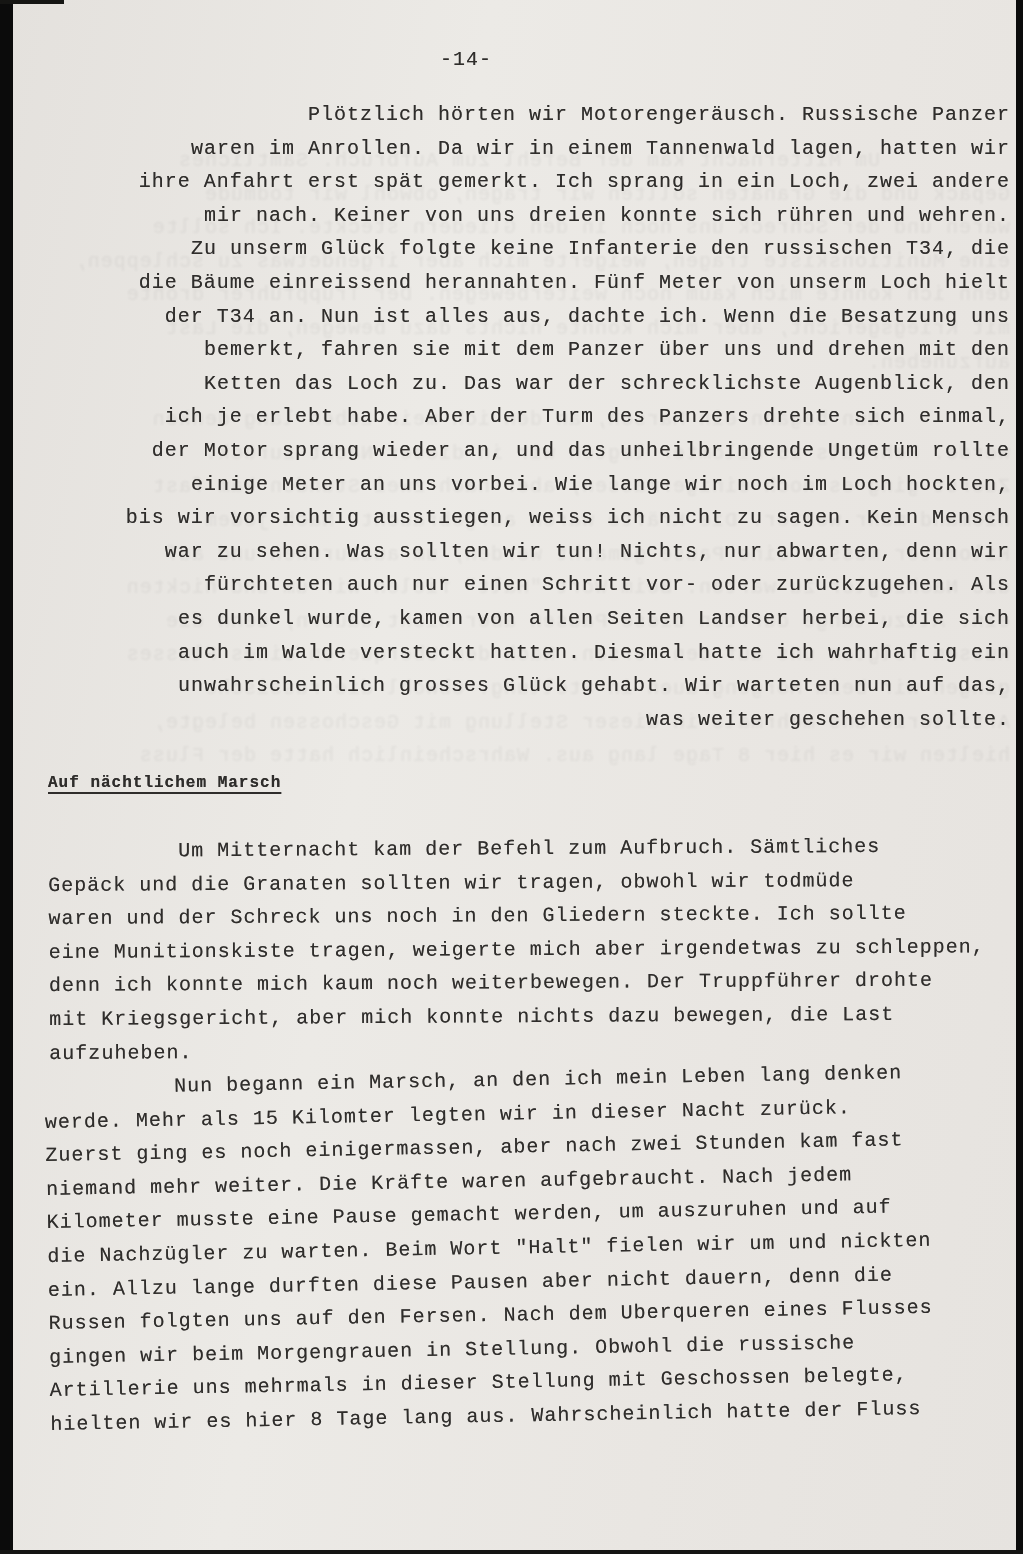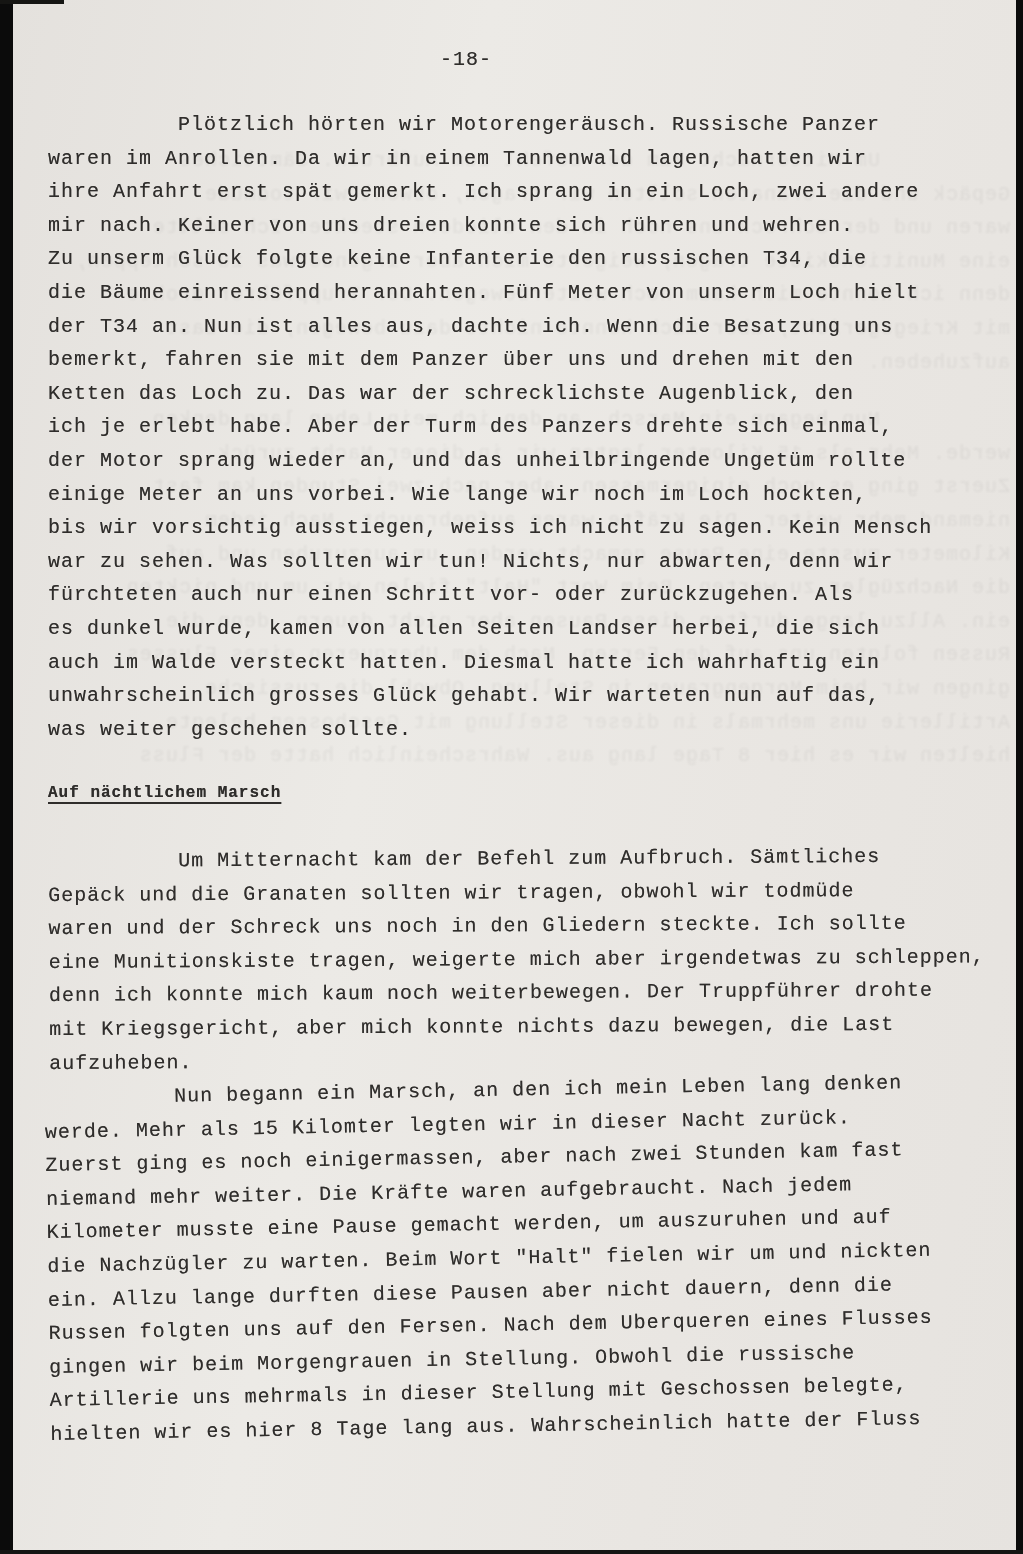--- a/index.html
+++ b/index.html
@@ -38,21 +38,21 @@
     letter-spacing: 1px;
     text-shadow: 0 0 0.5px rgba(40,40,40,0.55);
   }
   .para {
     white-space: pre;
     font-size: 20px;
     line-height: 33.6px;
     letter-spacing: 1px;
     text-shadow: 0 0 0.5px rgba(40,40,40,0.55);
   }
-  .p1 { margin-top: 34px; }
+  .p1 { margin-top: 24px; text-align: right; }
   .heading {
     margin: 31px 0 0 0;
     width: fit-content;
     font-size: 16px;
     line-height: 33.6px;
     letter-spacing: 1px;
     font-weight: bold;
     text-decoration: underline;
     text-underline-offset: 5px;
     text-decoration-thickness: 2px;
@@ -102,21 +102,21 @@
 Kilometer musste eine Pause gemacht werden, um auszuruhen und auf
 die Nachzügler zu warten. Beim Wort "Halt" fielen wir um und nickten
 ein. Allzu lange durften diese Pausen aber nicht dauern, denn die
 Russen folgten uns auf den Fersen. Nach dem Uberqueren eines Flusses
 gingen wir beim Morgengrauen in Stellung. Obwohl die russische
 Artillerie uns mehrmals in dieser Stellung mit Geschossen belegte,
 hielten wir es hier 8 Tage lang aus. Wahrscheinlich hatte der Fluss</div>
   </div>
 
   <div class="content">
-    <div class="page-number">-18-</div>
+    <div class="page-number">-14-</div>
 
     <div class="para p1">          Plötzlich hörten wir Motorengeräusch. Russische Panzer
 waren im Anrollen. Da wir in einem Tannenwald lagen, hatten wir
 ihre Anfahrt erst spät gemerkt. Ich sprang in ein Loch, zwei andere
 mir nach. Keiner von uns dreien konnte sich rühren und wehren.
 Zu unserm Glück folgte keine Infanterie den russischen T34, die
 die Bäume einreissend herannahten. Fünf Meter von unserm Loch hielt
 der T34 an. Nun ist alles aus, dachte ich. Wenn die Besatzung uns
 bemerkt, fahren sie mit dem Panzer über uns und drehen mit den
 Ketten das Loch zu. Das war der schrecklichste Augenblick, den

